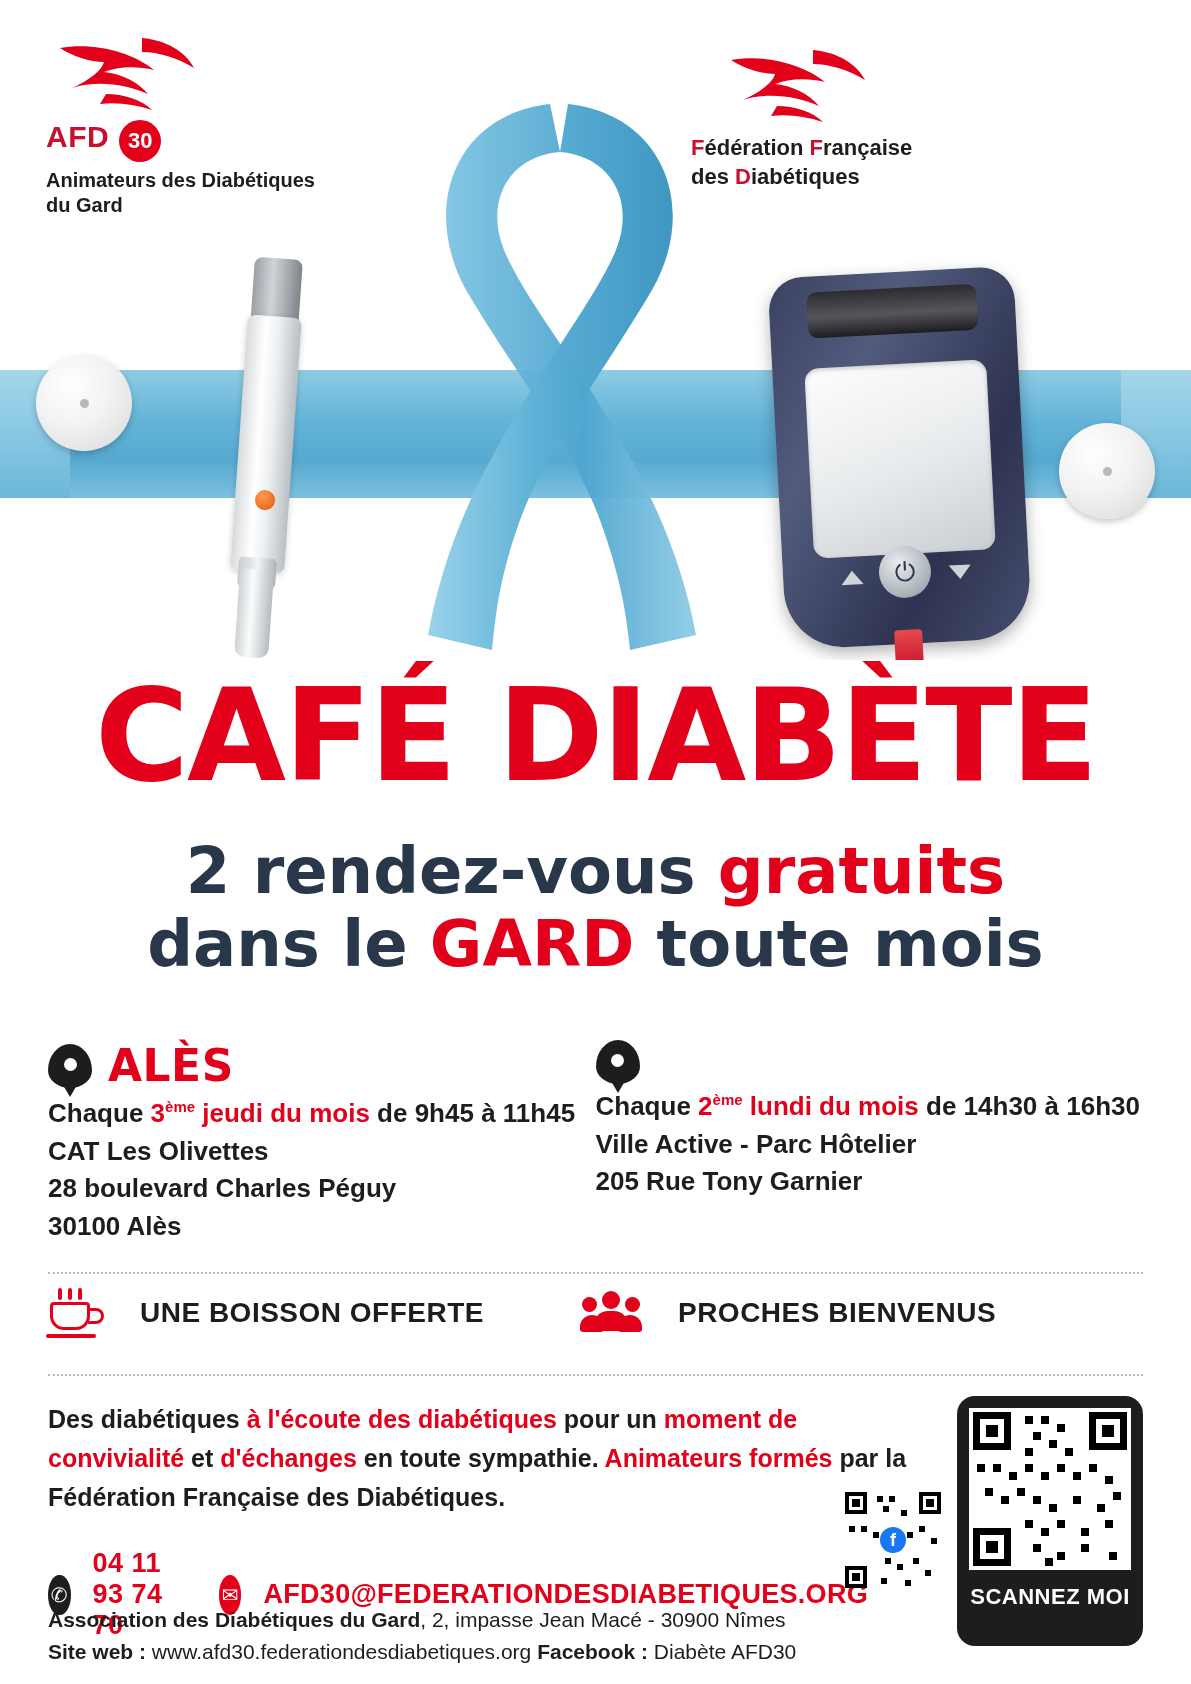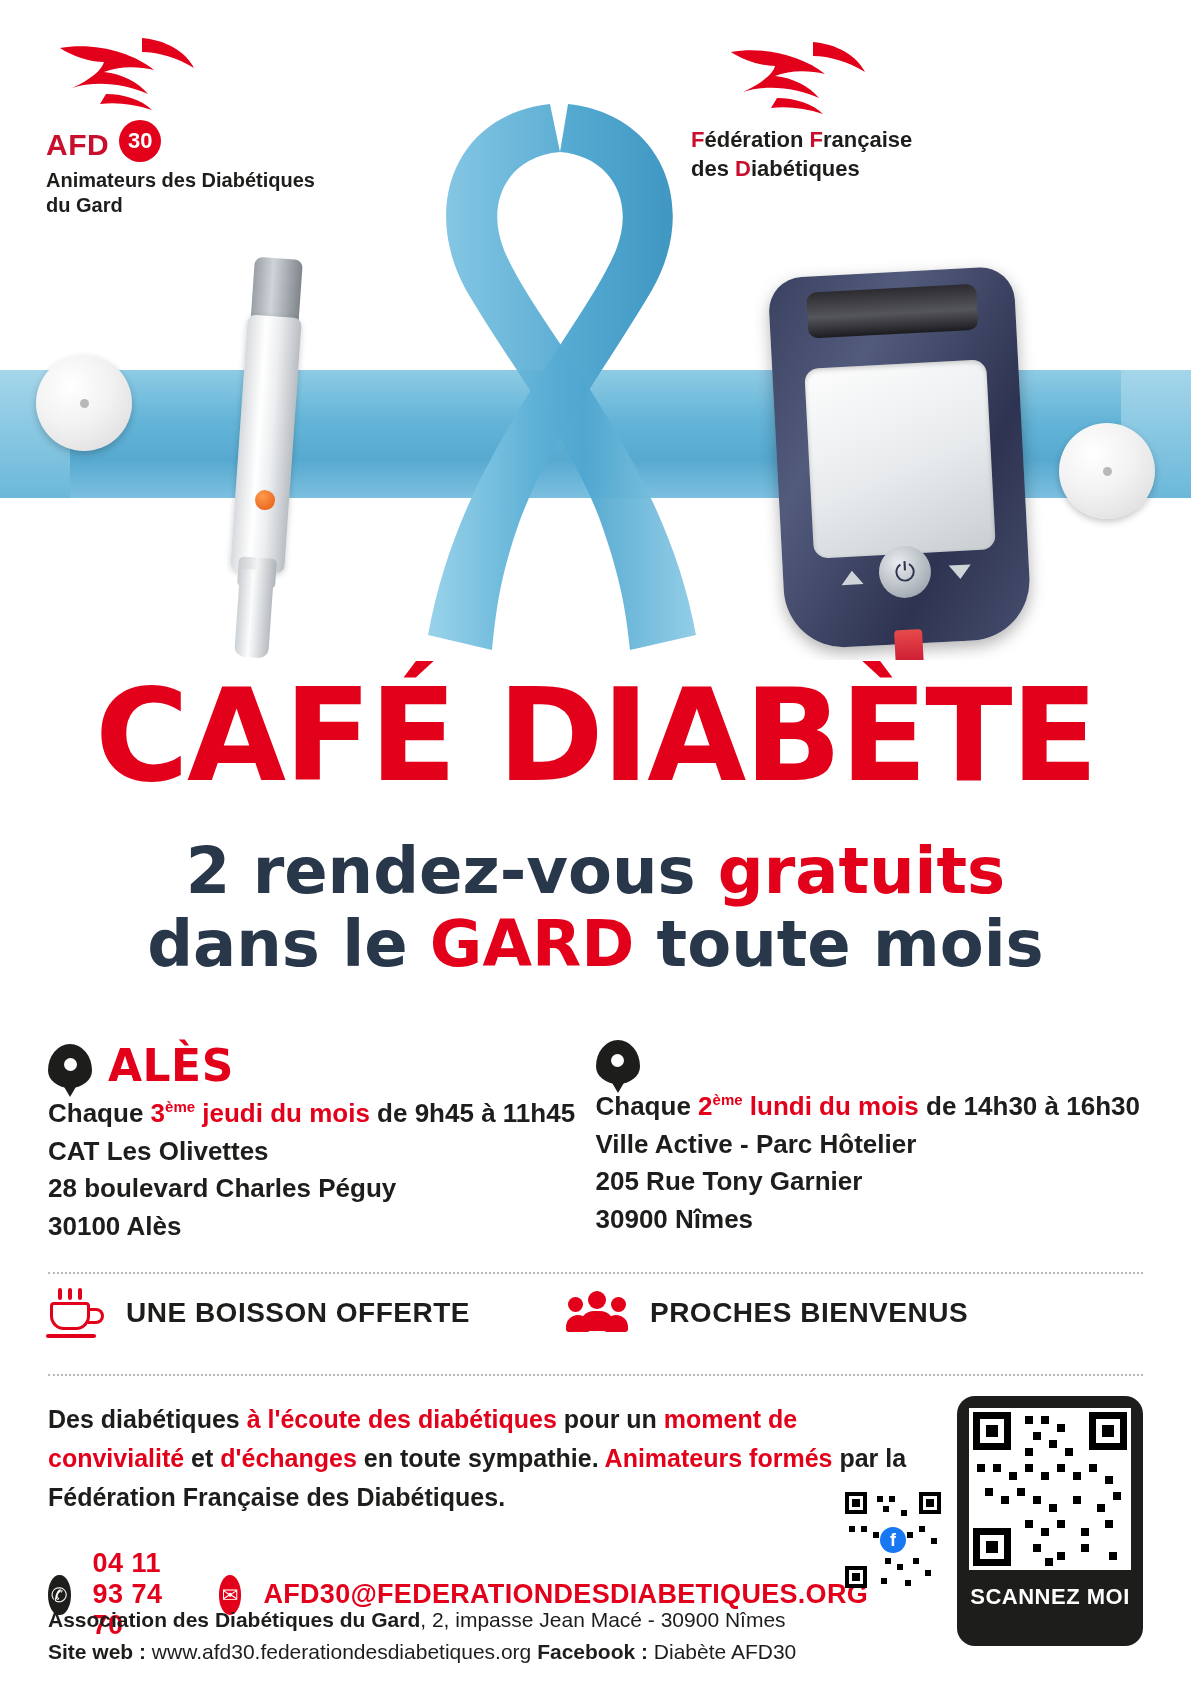--- a/index.html
+++ b/index.html
@@ -69,27 +69,27 @@
   .meter .btn span { color: #2f3550; font-size: 26px; line-height: 1; }
   .meter .tri { position: absolute; bottom: 62px; width: 0; height: 0; }
   .meter .tri.l { left: 58px; border-left: 11px solid transparent; border-right: 11px solid transparent; border-bottom: 14px solid #cfd4d9; }
   .meter .tri.r { right: 58px; border-left: 11px solid transparent; border-right: 11px solid transparent; border-top: 14px solid #cfd4d9; }
   .meter .strip { position: absolute; left: 108px; bottom: -26px; width: 28px; height: 40px; border-radius: 4px;
     background: linear-gradient(180deg,#e64b4b,#c8102e); }
 
   
   .logo-left { position: absolute; left: 46px; top: 36px; width: 400px; }
   .bird { width: 150px; height: 78px; }
-  .afd-row { display: flex; align-items: flex-end; gap: 10px; margin-top: 2px; }
+  .afd-row { display: flex; align-items: flex-start; gap: 10px; margin-top: 2px; }
   .afd-text { font-weight: 800; font-size: 30px; color: #c8102e; letter-spacing: .5px; }
   .afd-badge { width: 42px; height: 42px; border-radius: 50%; background: #e2001a; color: #fff;
     font-weight: 800; font-size: 22px; display: flex; align-items: center; justify-content: center; }
   .afd-sub { margin-top: 6px; font-weight: 700; font-size: 20px; color: #1d1d1b; line-height: 1.25; }
 
-  .logo-right { position: absolute; right: 170px; top: 40px; width: 330px; text-align: left; }
+  .logo-right { position: absolute; right: 170px; top: 48px; width: 330px; text-align: left; }
   .logo-right .bird { margin-left: 26px; }
   .ffd-text { font-weight: 700; font-size: 22px; color: #1d1d1b; line-height: 1.3; margin-top: 4px; }
   .ffd-text .cap { color: #c8102e; }
 
   
   .title {
     position: absolute; left: 0; top: 672px; width: 1191px; text-align: center;
     font-weight: 800; font-size: 128px; letter-spacing: -2px; color: #e2001a; line-height: 1;
     font-family: "DejaVu Sans", "Liberation Sans", sans-serif;
   }
@@ -117,21 +117,21 @@
   .city-lines .red { color: #e2001a; }
   .city-lines sup { font-size: 15px; }
 
   
   .rule { position: absolute; left: 48px; width: 1095px; height: 0;
     border-top: 2px dotted #b9b9b9; }
   .rule.r1 { top: 1272px; }
   .rule.r2 { top: 1374px; }
 
   .perks { position: absolute; left: 48px; top: 1290px; width: 1095px; display: flex; align-items: center; }
-  .perk { display: flex; align-items: center; gap: 22px; }
+  .perk { display: flex; align-items: center; gap: 36px; }
   .perk.two { margin-left: 96px; }
   .perk-label { font-weight: 700; font-size: 28px; color: #1d1d1b; letter-spacing: .5px; }
   .cup { width: 56px; height: 46px; position: relative; }
   .cup .body { position: absolute; left: 2px; top: 12px; width: 40px; height: 28px;
     border: 3px solid #e2001a; border-radius: 4px 4px 14px 14px; }
   .cup .handle { position: absolute; left: 40px; top: 18px; width: 16px; height: 16px;
     border: 3px solid #e2001a; border-left: none; border-radius: 0 10px 10px 0; }
   .cup .steam { position: absolute; top: -2px; width: 4px; height: 12px; background: #e2001a; border-radius: 2px; }
   .cup .s1 { left: 10px; } .cup .s2 { left: 20px; } .cup .s3 { left: 30px; }
   .cup .saucer { position: absolute; left: -2px; bottom: -2px; width: 50px; height: 4px; background: #e2001a; border-radius: 2px; }
@@ -294,21 +294,20 @@
     <div class="city">
       <div class="city-head">
         <span class="pin"></span>
       </div>
       <div class="city-lines">
         <div>
           <span>Chaque </span><span class="red">2</span><sup class="red">ème</sup><span class="red"> lundi du mois</span><span> de 14h30 à 16h30</span>
         </div>
         <div>Ville Active - Parc Hôtelier</div>
         <div>205 Rue Tony Garnier</div>
-        <div>30900 Nîmes</div>
       </div>
     </div>
   </div>
 
   <div class="rule r1"></div>
   <div class="rule r2"></div>
 
   <div class="perks">
     <div class="perk one">
       <span class="cup">

